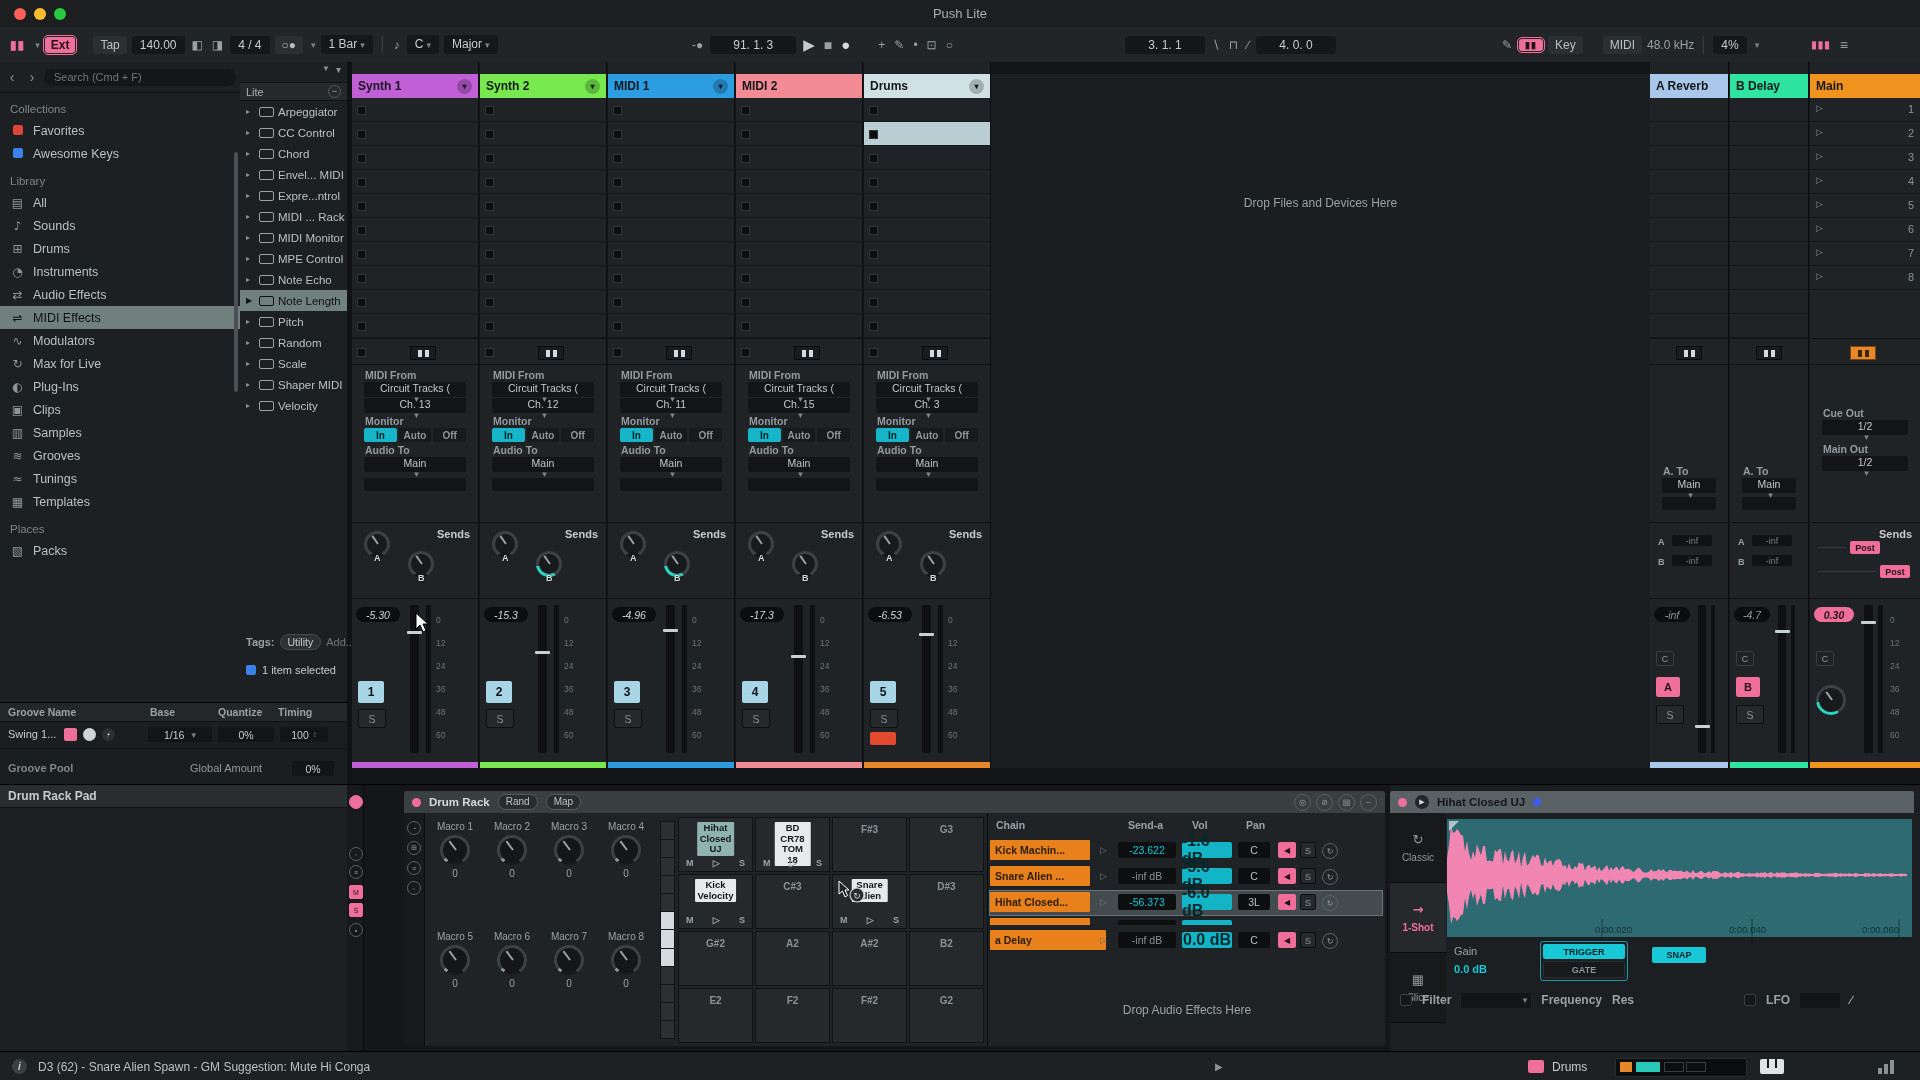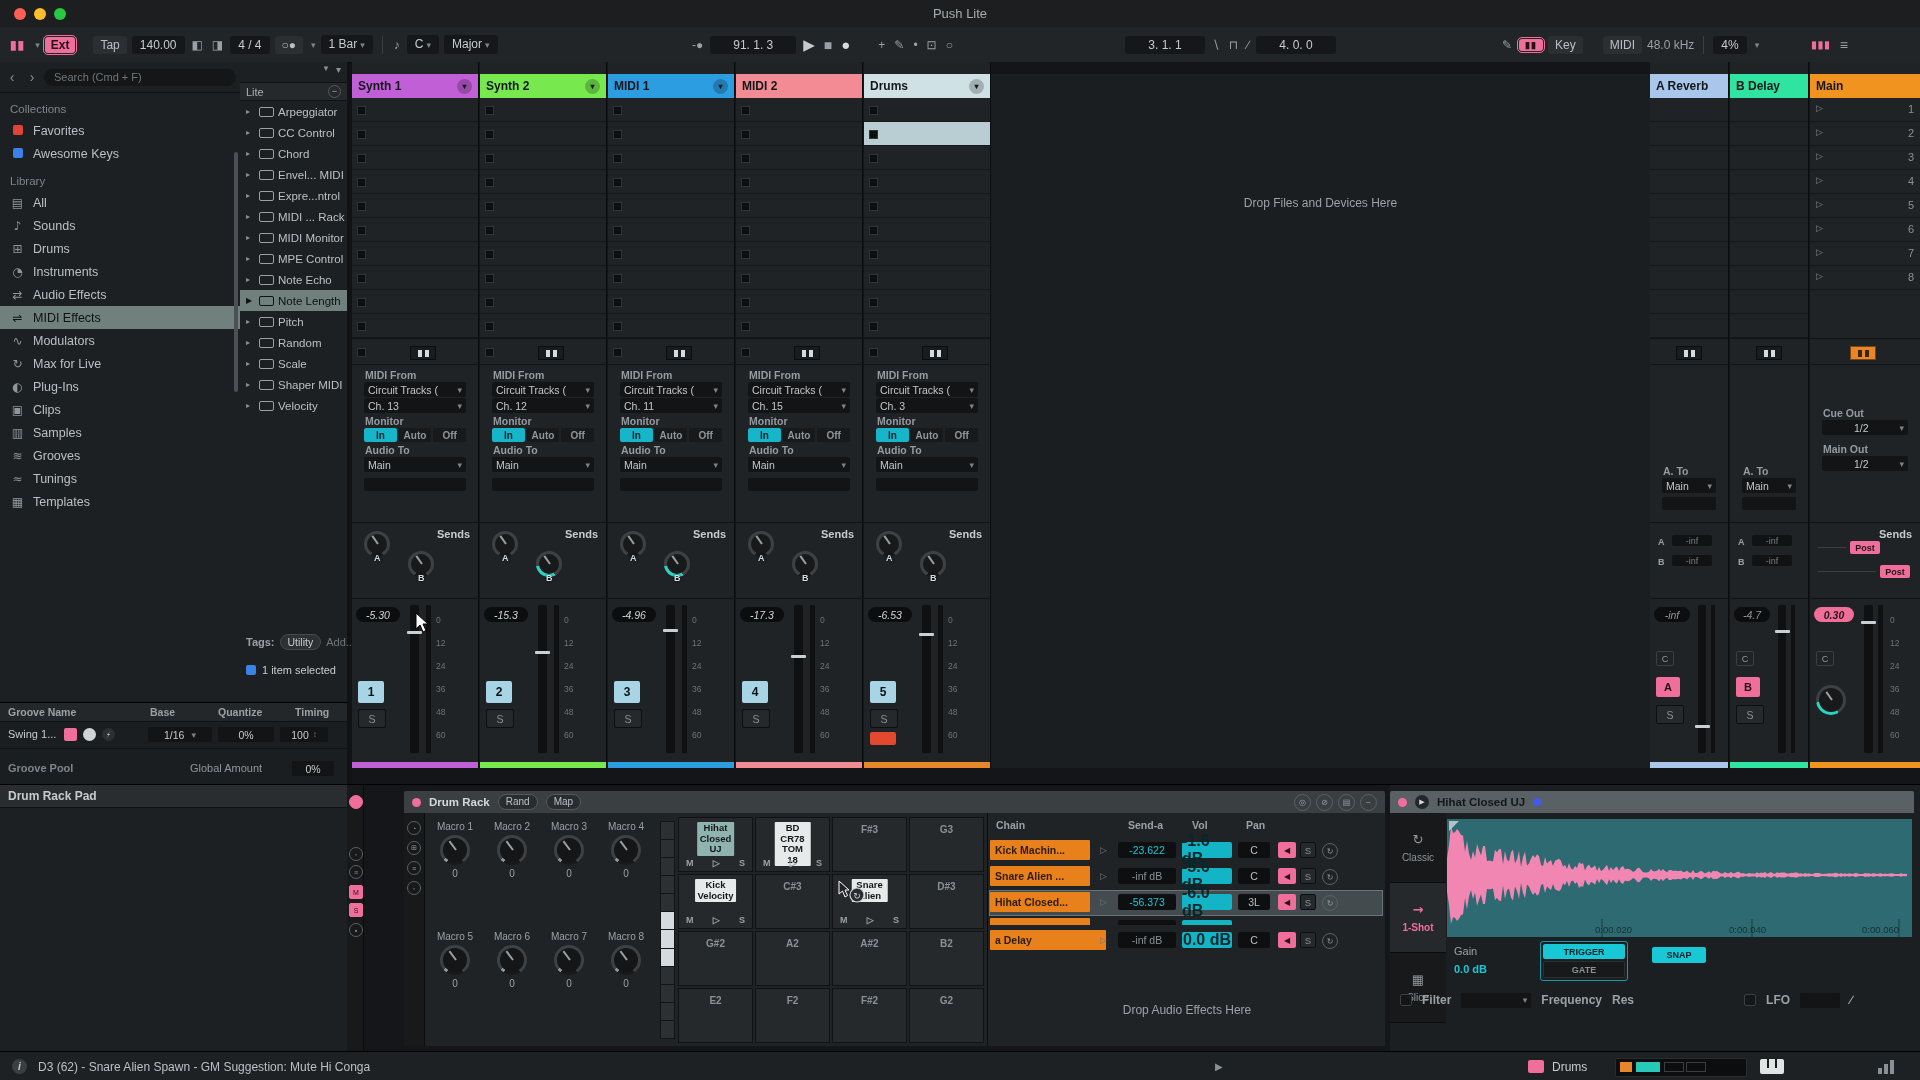--- a/index.html
+++ b/index.html
@@ -69,21 +69,21 @@
   .slot{position:relative;height:23px;border-bottom:1px solid #15181a;}
   .stopsq{position:absolute;left:5px;top:8px;width:7px;height:7px;background:#0c0e10;border:1px solid #303436;}
   .slot.hl{background:#b9ced3;}
   .stoprow{position:absolute;top:276px;left:0;right:0;height:26px;border-top:1px solid #101214;}
   .stopbar{position:absolute;left:58px;top:7px;width:24px;height:12px;background:#191c1e;border:1px solid #0a0c0d;
            display:flex;align-items:center;justify-content:center;gap:3px;}
   .stopbar i{width:4px;height:7px;background:#d4dadd;}
   .routing{position:absolute;top:302px;left:0;right:0;height:154px;border-top:1px solid #101214;padding:2px 12px;box-sizing:border-box;}
   .rlbl{font-size:10.5px;font-weight:bold;color:#949b9e;margin:2px 1px 1px;}
   .rfld{height:15px;background:#121416;border-radius:2px;font-size:10.5px;color:#c2c8cb;display:flex;align-items:center;
-        padding:0 4px;justify-content:space-between;margin-bottom:1px;}
+        padding:0 4px;justify-content:space-between;margin-bottom:1px;flex-direction:column;}
   .monrow{display:flex;gap:2px;margin-bottom:1px;}
   .mon{flex:1;height:14px;border-radius:2px;background:#17191b;color:#8f969a;font-size:10px;font-weight:bold;
        display:flex;align-items:center;justify-content:center;}
   .mon.on{background:#17b5c9;color:#08262b;}
   .sends{position:absolute;top:460px;left:0;right:0;height:73px;border-top:1px solid #101214;}
   .sendslbl{position:absolute;right:8px;top:5px;font-size:11px;font-weight:bold;color:#c6ccce;}
   .knob{position:absolute;width:26px;height:26px;border-radius:50%;
         background:conic-gradient(from 210deg,#3d4144 0 300deg,#17191b 300deg 360deg);}
   .knob .kc{position:absolute;inset:3px;border-radius:50%;background:#17191b;}
   .knob .kt{position:absolute;left:50%;top:50%;width:2px;height:10px;background:#9aa1a4;transform-origin:top center;transform:rotate(145deg);}
@@ -357,20 +357,27 @@
           </div>
           <div class="bitem">
             <div class="bicon">≈</div>
             <div class="blabel">Tunings</div>
           </div>
           <div class="bitem">
             <div class="bicon">▦</div>
             <div class="blabel">Templates</div>
           </div>
         </div>
+        <div class="bsec">
+          <div class="bsec-title">Places</div>
+          <div class="bitem">
+            <div class="bicon">▧</div>
+            <div class="blabel">Packs</div>
+          </div>
+        </div>
       </div>
     <div class="sbscroll"></div>
   </div>
 
   <div class="listcol">
     <div class="listtools">
       <span style="font-size:8px">▼</span>
       <span>▾</span>
     </div>
     <div class="listhdr">
@@ -463,21 +470,21 @@
       <span class="swatch" style="background:#3b82e8"></span>
       <span>1 item selected</span>
     </div>
   </div>
 
   <div class="groove">
     <div class="ghdr">
         <div style="position: absolute; left: 8px;">Groove Name</div>
         <div style="position: absolute; left: 150px;">Base</div>
         <div style="position: absolute; left: 218px;">Quantize</div>
-        <div style="position: absolute; left: 295px;">Timing</div>
+        <div style="position: absolute; left: 278px;">Timing</div>
       </div>
     <div class="grow">
       <span style="position:absolute;left:8px;top:6px;font-size:11px;color:#c6ccce">Swing 1...</span>
       <span style="position:absolute;left:64px;top:6px;width:13px;height:13px;background:#f06e9a;border-radius:2px"></span>
       <span style="position:absolute;left:83px;top:6px;width:13px;height:13px;background:#cfd5d7;border-radius:50%"></span>
       <span style="position:absolute;left:102px;top:6px;width:13px;height:13px;background:#2c2f31;border-radius:50%">
         <i style="position:absolute;left:4px;top:2px;width:5px;height:9px;background:#cfd5d7;clip-path:polygon(100% 0,20% 55%,55% 55%,0 100%,80% 45%,45% 45%)"></i>
       </span>
       <span class="gfld" style="left:148px;top:5px;width:64px">
           <span>1/16</span>

